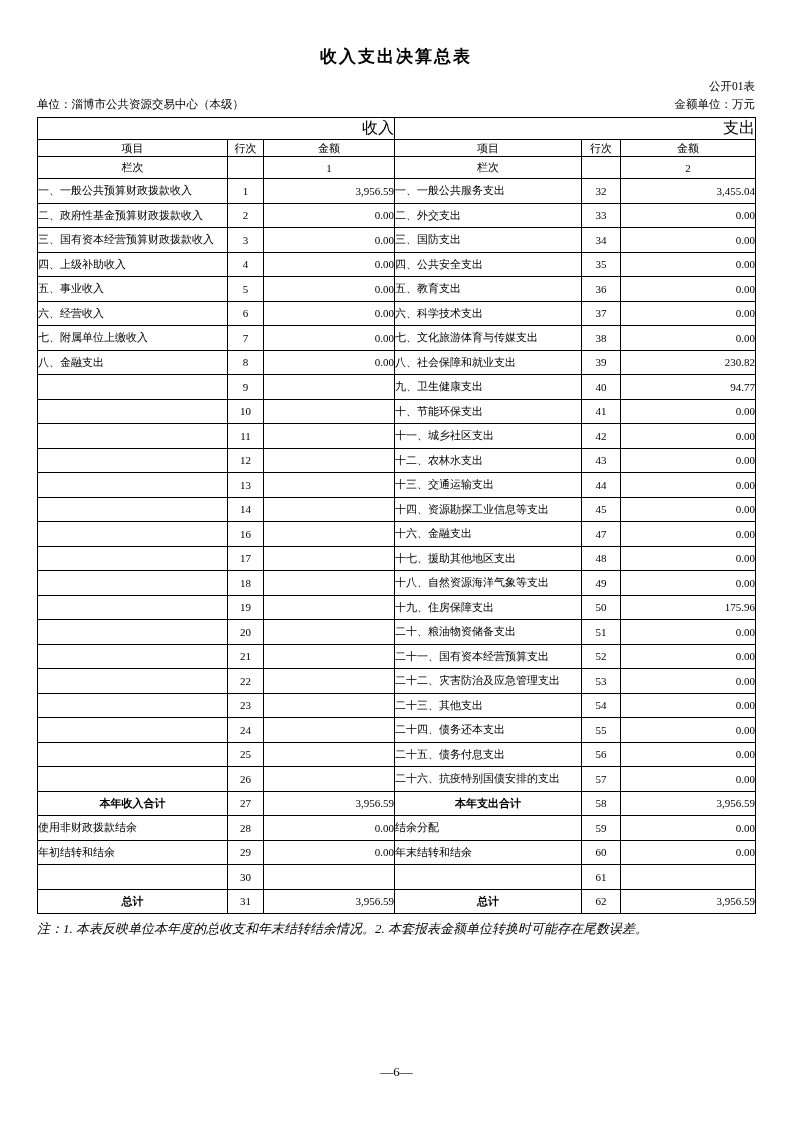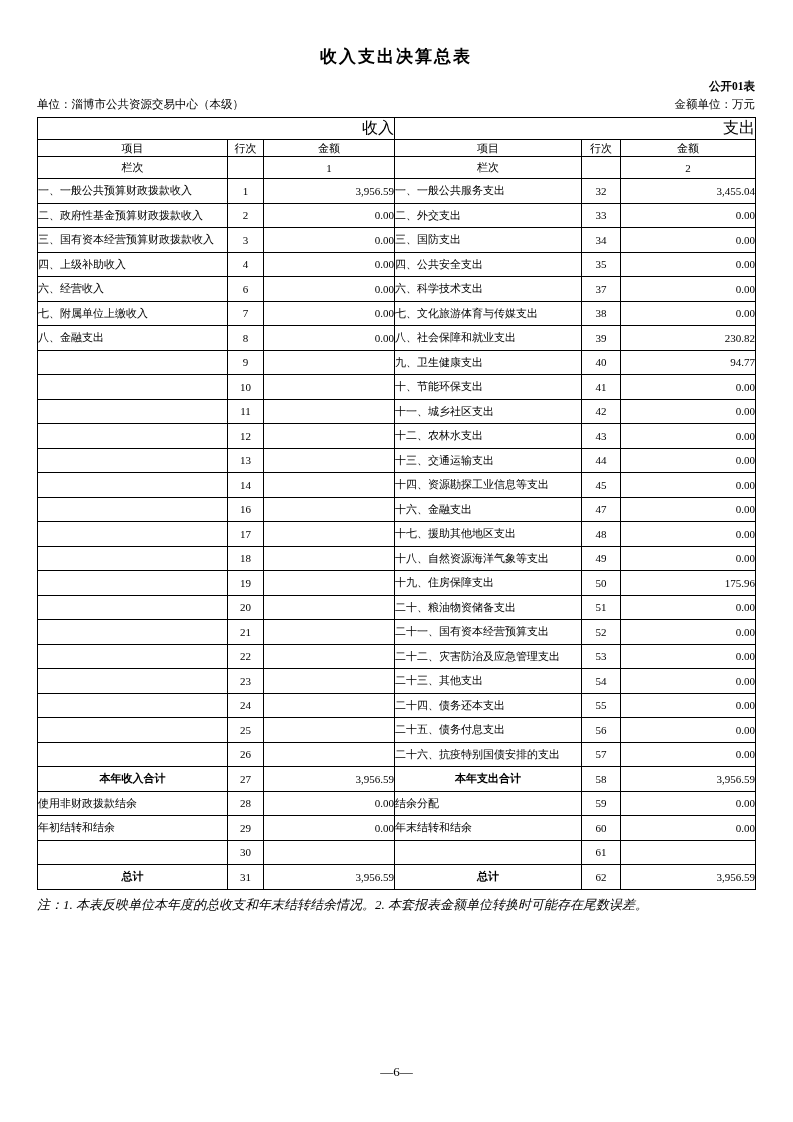--- a/index.html
+++ b/index.html
@@ -21,21 +21,20 @@
     font-size: 17px;
     font-weight: bold;
     letter-spacing: 2px;
     line-height: 22px;
   }
   .form-code-line {
     margin-top: 12px;
     text-align: right;
     font-size: 11.5px;
     line-height: 13px;
-    font-weight: bold;
   }
   .meta-line {
     margin-top: 4px;
     display: flex;
     justify-content: space-between;
     font-size: 11.5px;
     line-height: 15px;
   }
   table.summary {
     margin-top: 5px;
@@ -146,20 +145,28 @@
         </tr>
         <tr class="data-row">
           <td class="c-item">四、上级补助收入</td>
           <td class="c-line">4</td>
           <td class="c-amount">0.00</td>
           <td class="c-item">四、公共安全支出</td>
           <td class="c-line">35</td>
           <td class="c-amount">0.00</td>
         </tr>
         <tr class="data-row">
+          <td class="c-item">五、事业收入</td>
+          <td class="c-line">5</td>
+          <td class="c-amount">0.00</td>
+          <td class="c-item">五、教育支出</td>
+          <td class="c-line">36</td>
+          <td class="c-amount">0.00</td>
+        </tr>
+        <tr class="data-row">
           <td class="c-item">六、经营收入</td>
           <td class="c-line">6</td>
           <td class="c-amount">0.00</td>
           <td class="c-item">六、科学技术支出</td>
           <td class="c-line">37</td>
           <td class="c-amount">0.00</td>
         </tr>
         <tr class="data-row">
           <td class="c-item">七、附属单位上缴收入</td>
           <td class="c-line">7</td>

